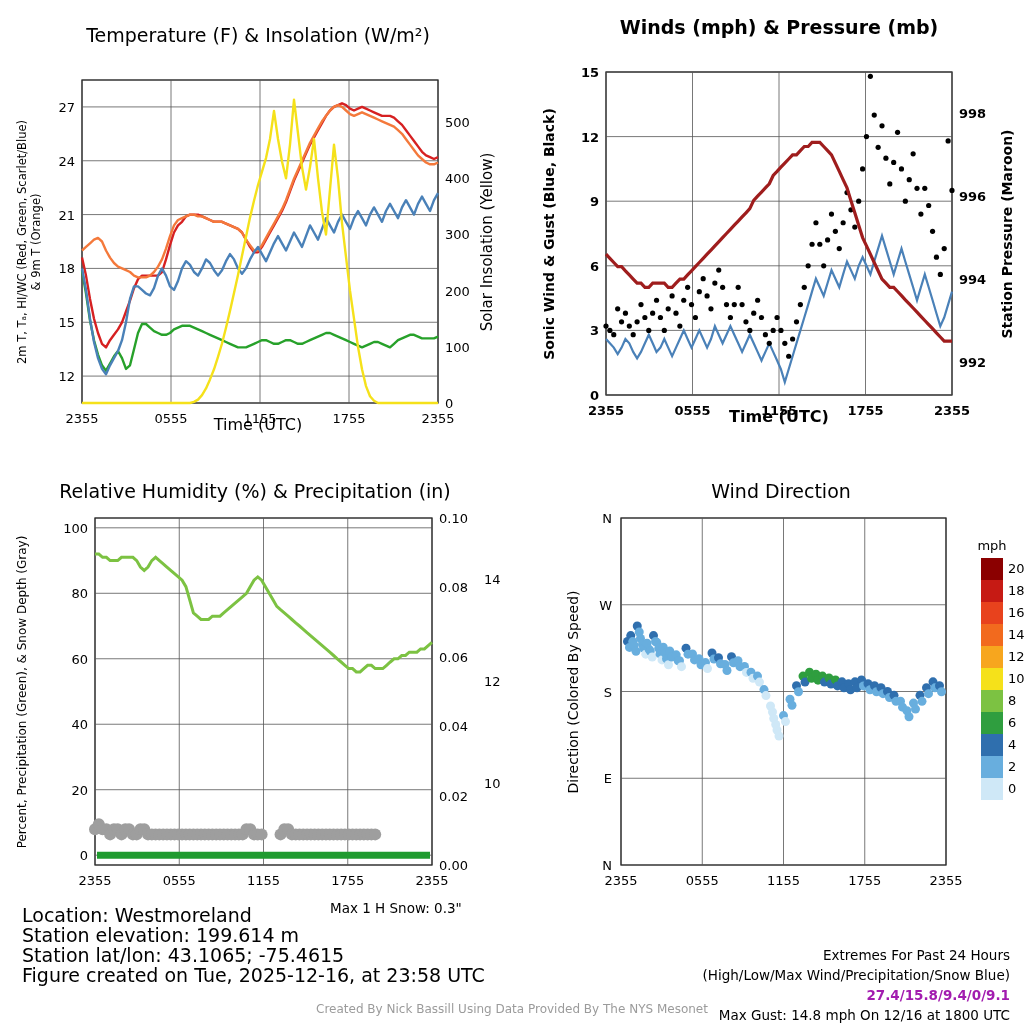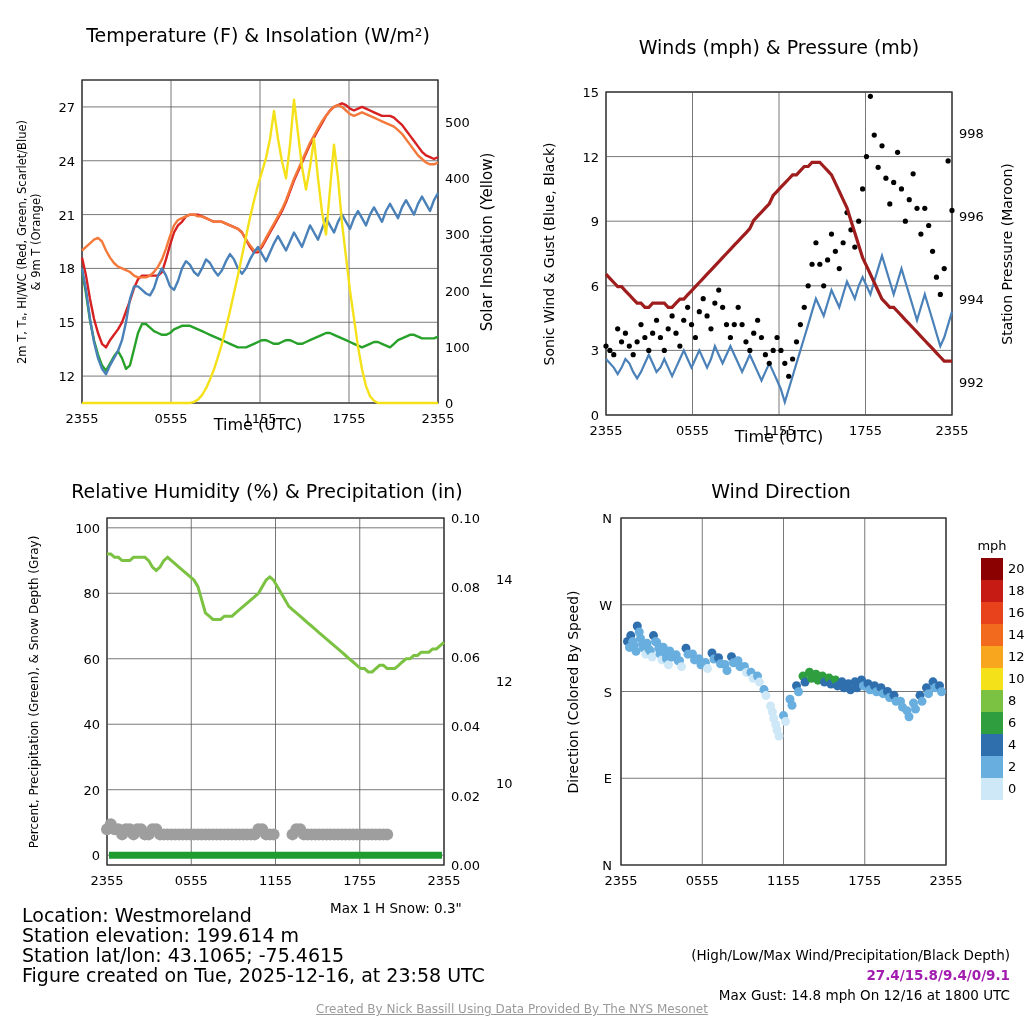--- a/index.html
+++ b/index.html
@@ -2,21 +2,21 @@
 <html><head>
 <meta charset="utf-8">
 <style>
   html,body{margin:0;padding:0;}
   body{width:1024px;height:1024px;background:#ffffff;font-family:"DejaVu Sans","Liberation Sans",sans-serif;color:#000;position:relative;overflow:hidden;}
   .panel{position:absolute;}
   svg{display:block;}
   .footer-left{position:absolute;left:22px;top:905px;font-size:19px;line-height:20px;}
   .footer-right{position:absolute;right:14px;top:945px;text-align:right;font-size:13.5px;line-height:20px;}
   .extreme-val{color:#a21caf;font-weight:bold;}
-  .credit{position:absolute;left:0;right:0;top:1002px;text-align:center;font-size:12px;color:#9b9b9b;text-decoration:underline;}
+  .credit{position:absolute;left:0;right:0;top:1002px;text-align:center;font-size:12px;color:#9b9b9b;}
   .maxsnow{position:absolute;left:330px;top:900px;font-size:13.5px;}
 </style>
 </head>
 <body>
 
 <div class="panel" id="p1" style="left: 0px; top: 10px; width: 500px; height: 450px; text-decoration: underline;">
     <svg width="500" height="450">
       <text x="258" y="32" font-size="19px" text-anchor="middle">Temperature (F) &amp; Insolation (W/m²)</text>
       <rect x="82" y="70" width="356" height="323" fill="none" stroke="#000" stroke-width="1.2"></rect>
       <line x1="82" y1="366.0833333333333" x2="438" y2="366.0833333333333" stroke="#555" stroke-width="0.8"></line>
@@ -51,21 +51,21 @@
       <path d="M82.0,240.5L86.0,236.9L90.0,233.3L94.0,229.7L98.0,227.9L102.0,231.5L106.0,240.5L110.0,247.6L114.0,253.0L118.0,256.6L122.0,258.4L126.0,260.2L130.0,262.0L134.0,265.6L138.0,267.4L142.0,267.4L146.0,267.4L150.0,265.6L154.0,262.0L158.0,256.6L162.0,249.4L166.0,238.7L170.0,226.1L174.0,215.4L178.0,210.0L182.0,208.2L186.0,206.4L190.0,204.6L194.0,204.6L198.0,206.4L202.0,206.4L206.0,208.2L210.0,210.0L214.0,211.8L218.0,211.8L222.0,211.8L226.0,213.6L230.0,215.4L234.0,217.1L238.0,218.9L242.0,222.5L246.0,229.7L250.0,235.1L254.0,240.5L258.0,240.5L262.0,235.1L266.0,227.9L270.0,220.7L274.0,213.6L278.0,206.4L282.0,199.2L286.0,190.2L290.0,179.5L294.0,168.7L298.0,159.7L302.0,150.8L306.0,141.8L310.0,132.8L314.0,125.6L318.0,118.4L322.0,111.3L326.0,105.9L330.0,100.5L334.0,96.9L338.0,95.1L342.0,96.9L346.0,100.5L350.0,104.1L354.0,105.9L358.0,104.1L362.0,102.3L366.0,104.1L370.0,105.9L374.0,107.7L378.0,109.5L382.0,111.3L386.0,113.1L390.0,114.9L394.0,116.7L398.0,120.2L402.0,123.8L406.0,129.2L410.0,134.6L414.0,140.0L418.0,145.4L422.0,149.0L426.0,152.5L430.0,154.3L434.0,154.3L438.0,152.5" fill="none" stroke="#f4793b" stroke-width="2.4" stroke-linejoin="round"></path>
       <path d="M82.0,260.2L86.0,283.5L90.0,310.5L94.0,330.2L98.0,344.6L102.0,355.3L106.0,360.7L110.0,353.5L114.0,346.3L118.0,341.0L122.0,348.1L126.0,358.9L130.0,355.3L134.0,339.2L138.0,323.0L142.0,314.0L146.0,314.0L150.0,317.6L154.0,321.2L158.0,323.0L162.0,324.8L166.0,324.8L170.0,323.0L174.0,319.4L178.0,317.6L182.0,315.8L186.0,315.8L190.0,315.8L194.0,317.6L198.0,319.4L202.0,321.2L206.0,323.0L210.0,324.8L214.0,326.6L218.0,328.4L222.0,330.2L226.0,332.0L230.0,333.8L234.0,335.6L238.0,337.4L242.0,337.4L246.0,337.4L250.0,335.6L254.0,333.8L258.0,332.0L262.0,330.2L266.0,330.2L270.0,332.0L274.0,333.8L278.0,333.8L282.0,332.0L286.0,330.2L290.0,330.2L294.0,332.0L298.0,333.8L302.0,333.8L306.0,332.0L310.0,330.2L314.0,328.4L318.0,326.6L322.0,324.8L326.0,323.0L330.0,323.0L334.0,324.8L338.0,326.6L342.0,328.4L346.0,330.2L350.0,332.0L354.0,333.8L358.0,335.6L362.0,337.4L366.0,335.6L370.0,333.8L374.0,332.0L378.0,332.0L382.0,333.8L386.0,335.6L390.0,337.4L394.0,333.8L398.0,330.2L402.0,328.4L406.0,326.6L410.0,324.8L414.0,324.8L418.0,326.6L422.0,328.4L426.0,328.4L430.0,328.4L434.0,328.4L438.0,326.6" fill="none" stroke="#27a12a" stroke-width="2.4" stroke-linejoin="round"></path>
       <path d="M82.0,258.4L86.0,279.9L90.0,308.7L94.0,332.0L98.0,348.1L102.0,358.9L106.0,364.3L110.0,355.3L114.0,348.1L118.0,341.0L122.0,330.2L126.0,312.3L130.0,288.9L134.0,276.4L138.0,276.4L142.0,279.9L146.0,283.5L150.0,285.3L154.0,278.2L158.0,265.6L162.0,258.4L166.0,265.6L170.0,276.4L174.0,279.9L178.0,271.0L182.0,258.4L186.0,251.2L190.0,254.8L194.0,262.0L198.0,265.6L202.0,258.4L206.0,249.4L210.0,253.0L214.0,260.2L218.0,265.6L222.0,260.2L226.0,251.2L230.0,244.1L234.0,249.4L238.0,258.4L242.0,263.8L246.0,258.4L250.0,249.4L254.0,242.3L258.0,236.9L262.0,244.1L266.0,251.2L270.0,242.3L274.0,233.3L278.0,226.1L282.0,233.3L286.0,240.5L290.0,231.5L294.0,222.5L298.0,229.7L302.0,236.9L306.0,226.1L310.0,215.4L314.0,222.5L318.0,229.7L322.0,218.9L326.0,208.2L330.0,215.4L334.0,222.5L338.0,211.8L342.0,204.6L346.0,211.8L350.0,218.9L354.0,208.2L358.0,201.0L362.0,208.2L366.0,215.4L370.0,204.6L374.0,197.4L378.0,204.6L382.0,211.8L386.0,201.0L390.0,193.8L394.0,201.0L398.0,208.2L402.0,197.4L406.0,190.2L410.0,197.4L414.0,204.6L418.0,193.8L422.0,186.6L426.0,193.8L430.0,201.0L434.0,190.2L438.0,183.1" fill="none" stroke="#4a81b8" stroke-width="2.4" stroke-linejoin="round"></path>
       <path d="M82.0,393.0L86.0,393.0L90.0,393.0L94.0,393.0L98.0,393.0L102.0,393.0L106.0,393.0L110.0,393.0L114.0,393.0L118.0,393.0L122.0,393.0L126.0,393.0L130.0,393.0L134.0,393.0L138.0,393.0L142.0,393.0L146.0,393.0L150.0,393.0L154.0,393.0L158.0,393.0L162.0,393.0L166.0,393.0L170.0,393.0L174.0,393.0L178.0,393.0L182.0,393.0L186.0,393.0L190.0,393.0L194.0,391.9L198.0,389.6L202.0,385.1L206.0,378.4L210.0,369.4L214.0,359.3L218.0,346.9L222.0,333.5L226.0,317.7L230.0,300.9L234.0,282.9L238.0,264.9L242.0,245.8L246.0,226.7L250.0,207.6L254.0,190.8L258.0,175.0L262.0,161.6L266.0,148.1L270.0,129.0L274.0,100.9L278.0,129.0L282.0,151.5L286.0,168.3L290.0,134.6L294.0,89.7L298.0,123.4L302.0,157.1L306.0,179.5L310.0,157.1L314.0,129.0L318.0,168.3L322.0,202.0L326.0,224.5L330.0,179.5L334.0,134.6L338.0,168.3L342.0,213.2L346.0,246.9L350.0,280.7L354.0,308.7L358.0,336.8L362.0,359.3L366.0,376.1L370.0,386.3L374.0,390.8L378.0,393.0L382.0,393.0L386.0,393.0L390.0,393.0L394.0,393.0L398.0,393.0L402.0,393.0L406.0,393.0L410.0,393.0L414.0,393.0L418.0,393.0L422.0,393.0L426.0,393.0L430.0,393.0L434.0,393.0L438.0,393.0" fill="none" stroke="#f5e11a" stroke-width="2.4" stroke-linejoin="round"></path>
       <text x="258" y="420" font-size="16px" text-anchor="middle">Time (UTC)</text>
       <text x="0" y="0" font-size="11.5px" text-anchor="middle" transform="translate(26,232) rotate(-90)">2m T, Tₐ, HI/WC (Red, Green, Scarlet/Blue)</text>
       <text x="0" y="0" font-size="11.5px" text-anchor="middle" transform="translate(40,232) rotate(-90)">&amp; 9m T (Orange)</text>
       <text x="0" y="0" font-size="15px" text-anchor="middle" transform="translate(492,232) rotate(-90)">Solar Insolation (Yellow)</text>
     </svg>
   </div>
-<div class="panel" id="p2" style="left: 524px; top: 22px; width: 500px; height: 450px;">
+<div class="panel" id="p2" style="left: 524px; top: 2px; width: 500px; height: 450px; font-weight: bold;">
     <svg width="500" height="450">
       <text x="255" y="32" font-size="19px" text-anchor="middle">Winds (mph) &amp; Pressure (mb)</text>
       <rect x="82" y="70" width="346" height="323" fill="none" stroke="#000" stroke-width="1.2"></rect>
       <line x1="82" y1="393" x2="428" y2="393" stroke="#555" stroke-width="0.8"></line>
       <text x="75" y="398" font-size="13px" text-anchor="end">0</text>
       <line x1="82" y1="328.4" x2="428" y2="328.4" stroke="#555" stroke-width="0.8"></line>
       <text x="75" y="333.4" font-size="13px" text-anchor="end">3</text>
       <line x1="82" y1="263.79999999999995" x2="428" y2="263.79999999999995" stroke="#555" stroke-width="0.8"></line>
       <text x="75" y="268.79999999999995" font-size="13px" text-anchor="end">6</text>
       <line x1="82" y1="199.20000000000002" x2="428" y2="199.20000000000002" stroke="#555" stroke-width="0.8"></line>
@@ -178,21 +178,21 @@
       <circle cx="416.33707865168543" cy="272.41333333333336" r="2.6" fill="#000000"></circle>
       <circle cx="420.2247191011236" cy="246.57333333333335" r="2.6" fill="#000000"></circle>
       <circle cx="424.1123595505618" cy="138.90666666666664" r="2.6" fill="#000000"></circle>
       <circle cx="428" cy="188.43333333333334" r="2.6" fill="#000000"></circle>
       <path d="M82.0,252.2L85.9,256.3L89.8,260.5L93.7,264.6L97.6,264.6L101.4,268.8L105.3,272.9L109.2,277.1L113.1,281.2L117.0,281.2L120.9,285.3L124.8,285.3L128.7,281.2L132.5,281.2L136.4,281.2L140.3,281.2L144.2,285.3L148.1,285.3L152.0,281.2L155.9,277.1L159.8,277.1L163.6,272.9L167.5,268.8L171.4,264.6L175.3,260.5L179.2,256.3L183.1,252.2L187.0,248.1L190.9,243.9L194.7,239.8L198.6,235.6L202.5,231.5L206.4,227.4L210.3,223.2L214.2,219.1L218.1,214.9L222.0,210.8L225.8,206.7L229.7,198.4L233.6,194.2L237.5,190.1L241.4,185.9L245.3,181.8L249.2,173.5L253.1,169.4L256.9,165.2L260.8,161.1L264.7,157.0L268.6,152.8L272.5,152.8L276.4,148.7L280.3,144.5L284.2,144.5L288.0,140.4L291.9,140.4L295.8,140.4L299.7,144.5L303.6,148.7L307.5,152.8L311.4,161.1L315.3,169.4L319.1,177.7L323.0,185.9L326.9,198.4L330.8,210.8L334.7,223.2L338.6,235.6L342.5,243.9L346.4,252.2L350.2,260.5L354.1,268.8L358.0,277.1L361.9,281.2L365.8,285.3L369.7,285.3L373.6,289.5L377.5,293.6L381.3,297.8L385.2,301.9L389.1,306.0L393.0,310.2L396.9,314.3L400.8,318.5L404.7,322.6L408.6,326.7L412.4,330.9L416.3,335.0L420.2,339.2L424.1,339.2L428.0,339.2" fill="none" stroke="#9f1d1d" stroke-width="3.2"></path>
       <text x="255" y="420" font-size="16px" text-anchor="middle">Time (UTC)</text>
       <text x="0" y="0" font-size="14px" text-anchor="middle" transform="translate(30,232) rotate(-90)">Sonic Wind &amp; Gust (Blue, Black)</text>
       <text x="0" y="0" font-size="14px" text-anchor="middle" transform="translate(488,232) rotate(-90)">Station Pressure (Maroon)</text>
     </svg>
   </div>
-<div class="panel" id="p3" style="left: 0px; top: 470px; width: 500px; height: 420px; padding-left: 12px;">
+<div class="panel" id="p3" style="left: 0px; top: 470px; width: 500px; height: 420px;">
     <svg width="500" height="420">
       <text x="255" y="28" font-size="19px" text-anchor="middle">Relative Humidity (%) &amp; Precipitation (in)</text>
       <rect x="95" y="48" width="337" height="347" fill="none" stroke="#000" stroke-width="1.2"></rect>
       <line x1="95" y1="385.1792452830189" x2="432" y2="385.1792452830189" stroke="#555" stroke-width="0.8"></line>
       <text x="88" y="390.1792452830189" font-size="13px" text-anchor="end">0</text>
       <line x1="95" y1="319.70754716981133" x2="432" y2="319.70754716981133" stroke="#555" stroke-width="0.8"></line>
       <text x="88" y="324.70754716981133" font-size="13px" text-anchor="end">20</text>
       <line x1="95" y1="254.23584905660377" x2="432" y2="254.23584905660377" stroke="#555" stroke-width="0.8"></line>
       <text x="88" y="259.2358490566038" font-size="13px" text-anchor="end">40</text>
       <line x1="95" y1="188.76415094339623" x2="432" y2="188.76415094339623" stroke="#555" stroke-width="0.8"></line>
@@ -462,18 +462,19 @@
 <div class="maxsnow">Max 1 H Snow: 0.3"</div>
 
 <div class="footer-left">
   <div>Location: Westmoreland</div>
   <div>Station elevation: 199.614 m</div>
   <div>Station lat/lon: 43.1065; -75.4615</div>
   <div>Figure created on Tue, 2025-12-16, at 23:58 UTC</div>
 </div>
 
 <div class="footer-right">
-  <div>(High/Low/Max Wind/Precipitation/Black Depth)</div>
+  <div>Extremes For Past 24 Hours</div>
+  <div>(High/Low/Max Wind/Precipitation/Snow Blue)</div>
   <div class="extreme-val">27.4/15.8/9.4/0/9.1</div>
   <div>Max Gust: 14.8 mph On 12/16 at 1800 UTC</div>
 </div>
 
 <div class="credit">Created By Nick Bassill Using Data Provided By The NYS Mesonet</div>
 
 </body></html>

